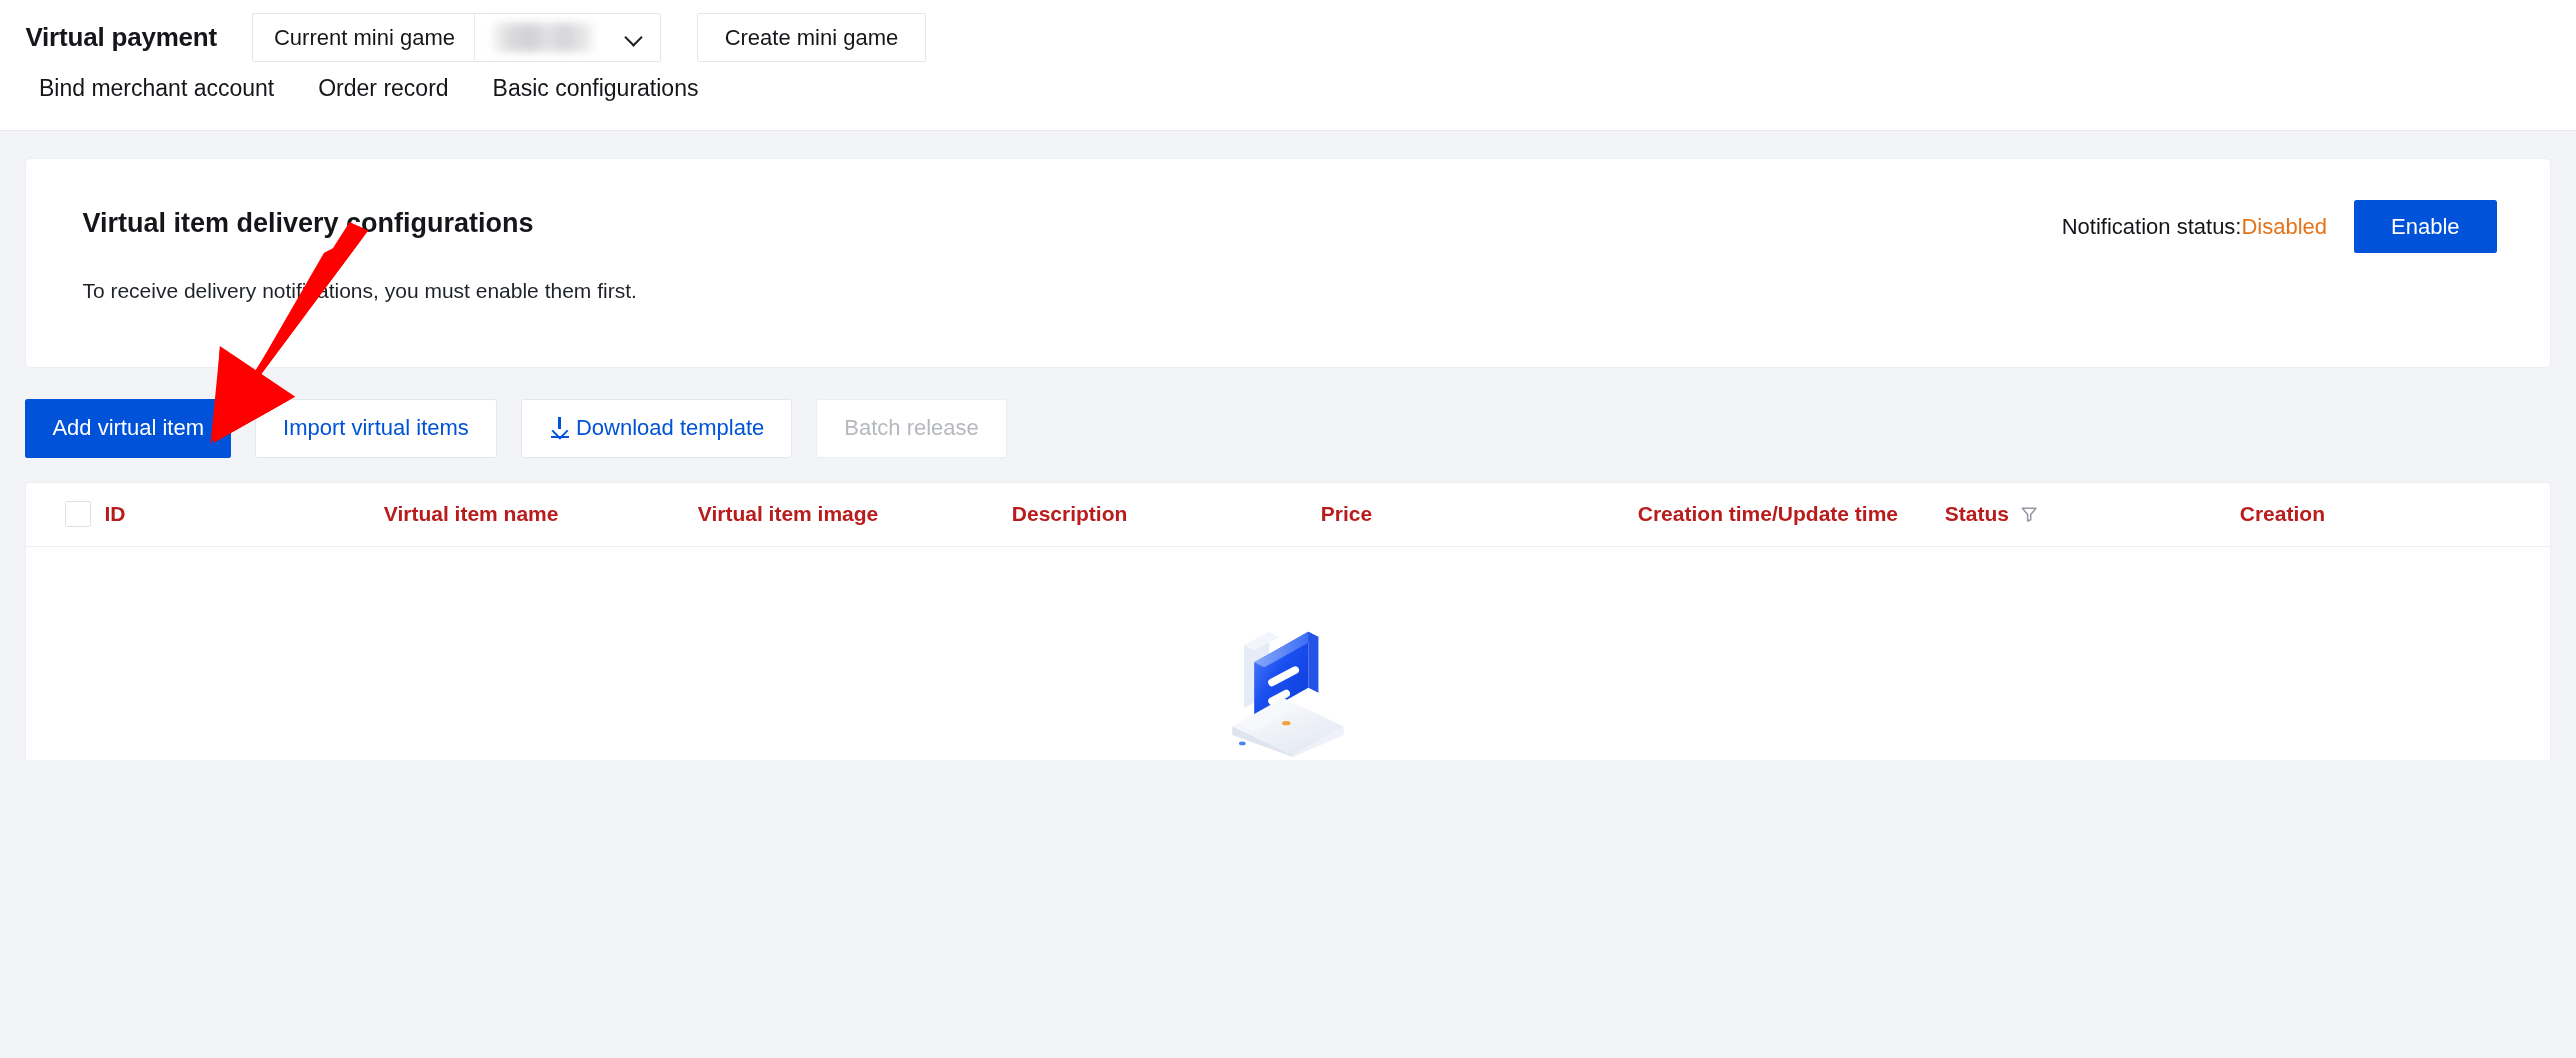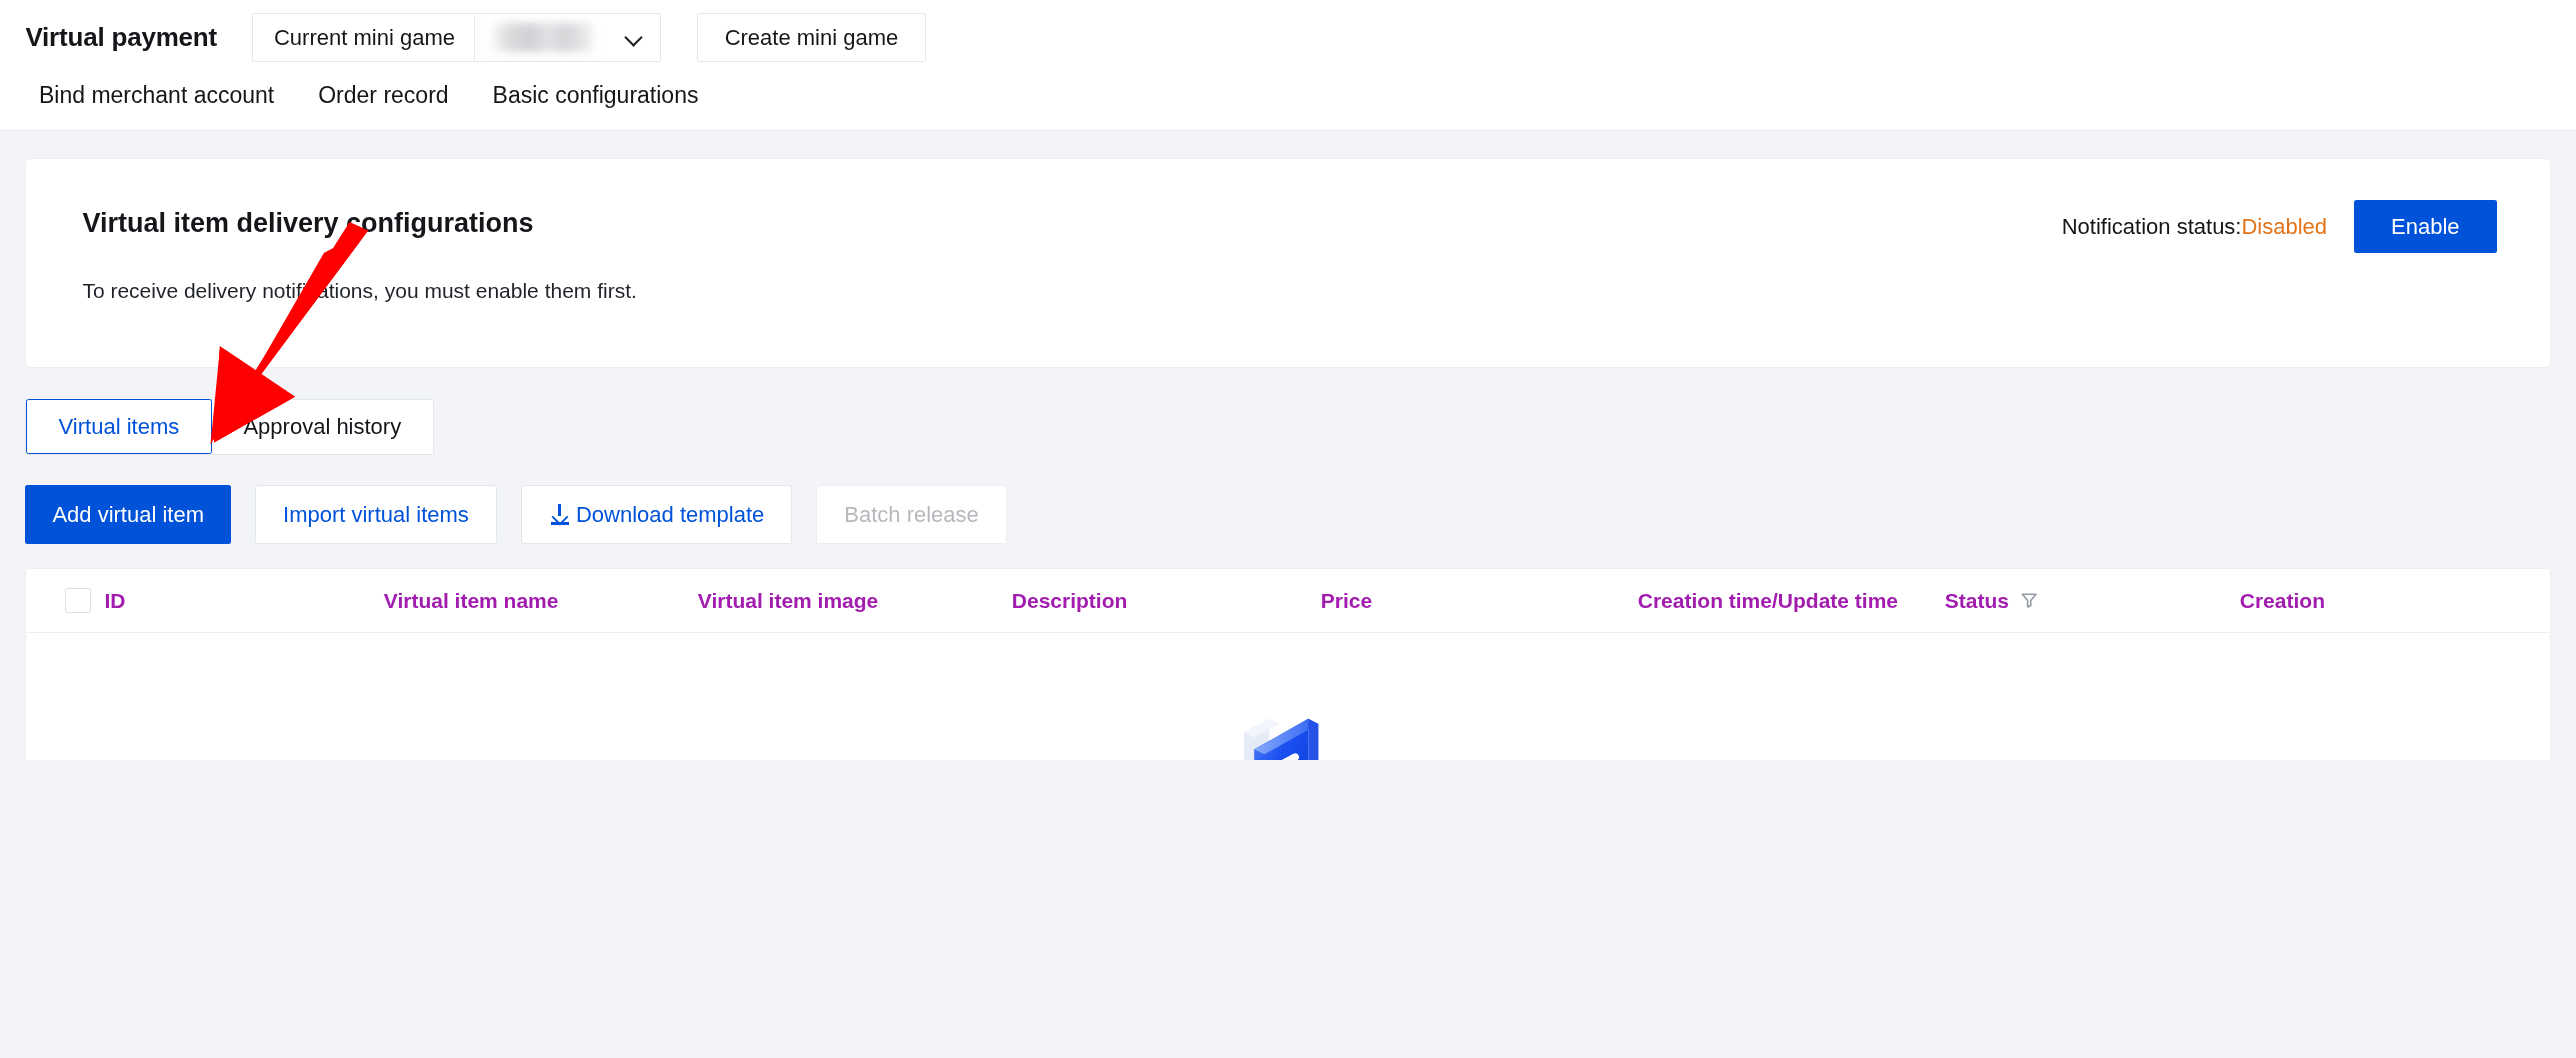--- a/index.html
+++ b/index.html
@@ -84,21 +84,21 @@
     background: #fff;
     font-size: 22px;
     color: #14161a;
     border-radius: 1.7px;
     cursor: pointer;
     white-space: nowrap;
   }
 
   .nav-tabs {
     display: flex;
-    align-items: center;
+    align-items: flex-start;
     height: 56px;
     padding-left: 25.4px;
     gap: 0;
   }
   .nav-tab {
     position: relative;
     font-size: 23px;
     color: #14161a;
     padding: 0 22px 14.4px 22px;
     cursor: pointer;
@@ -274,21 +274,21 @@
   }
   .thead {
     display: flex;
     align-items: center;
     height: 64px;
     border-bottom: 0.8px solid #eceef1;
     padding-left: 39px;
   }
   .th {
     font-size: 21px;
-    color: #a21caf;
+    color: #b91c1c;
     font-weight: bold;
     white-space: nowrap;
     display: flex; align-items: center; gap: 10.2px;
   }
   .checkbox {
     width: 25.4px; height: 25.4px;
     border: 1.7px solid #dcdfe4;
     border-radius: 2.5px;
     background: #fff;
     flex: none;
@@ -398,26 +398,20 @@
 
   <div class="notif-card">
     <div class="notif-title">Virtual item delivery configurations</div>
     <div class="notif-sub">To receive delivery notifications, you must enable them first.</div>
     <div class="notif-right">
       <div class="notif-status"><span>Notification status:</span><span class="val">Disabled</span></div>
       <button class="enable-btn">Enable</button>
     </div>
   </div>
 
-  <div class="seg-row">
-    <div class="segmented">
-      <div class="seg-item active">Virtual items</div>
-      <div class="seg-item">Approval history</div>
-    </div>
-  </div>
 
   <div class="toolbar">
     <button class="btn btn-primary">Add virtual item</button>
     <button class="btn btn-default">Import virtual items</button>
     <button class="btn btn-default">
       <span class="dl-icon">
           <span class="dl-base"></span>
         </span>
       <span>Download template</span>
     </button>

